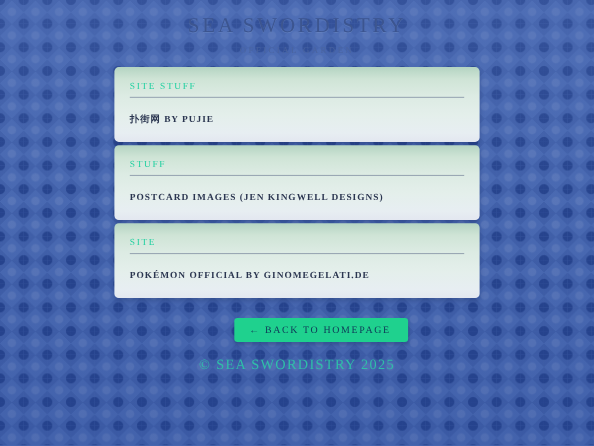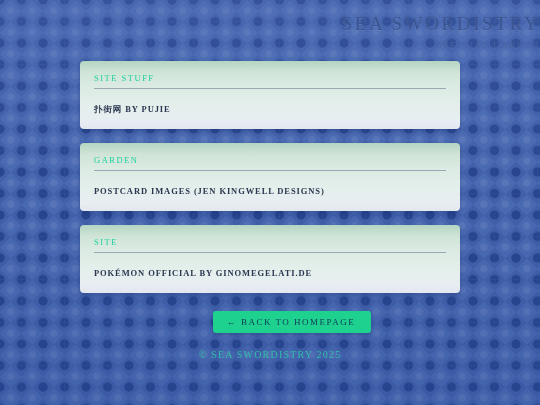--- a/index.html
+++ b/index.html
@@ -54,21 +54,21 @@
   
   #page {
     position: relative;
     z-index: 5;
     width: 540px;
     height: 405px;
     box-sizing: border-box;
   }
 
   #masthead {
-    text-align: right;
+    text-align: center;
     padding-top: 13px;
   }
   #site-title {
     margin: 0;
     font-size: 19px;
     letter-spacing: 2.6px;
     font-weight: normal;
     color: #3c5590;
     text-shadow: 0 1px 0 rgba(120,150,200,0.35);
   }
@@ -76,22 +76,22 @@
     margin: 6px 0 0 0;
     font-size: 8px;
     letter-spacing: 2.2px;
     color: #4a649f;
   }
 
   #cards {
     margin-top: 11px;
   }
   .card {
-    width: 380px;
-    margin: 0 auto 14px auto;
+    width: 332px;
+    margin: 0 auto 3px auto;
     box-sizing: border-box;
     padding: 12px 14px 13px 14px;
     border-radius: 4px;
     background: linear-gradient(180deg,
         #b4d4c2 0%,
         #cfe4d6 16%,
         #dcebe3 38%,
         #e4efeb 64%,
         #e7eef2 88%,
         #e3e7f0 100%);
@@ -139,21 +139,21 @@
     letter-spacing: 1.5px;
     cursor: pointer;
     box-shadow: 0 2px 3px rgba(20,40,90,0.3);
   }
 
   #site-footer {
     text-align: center;
     margin-top: 11px;
   }
   #footer-text {
-    font-size: 10px;
+    font-size: 13px;
     letter-spacing: 1.2px;
     color: #2fbfa8;
   }
 </style>
 </head>
 <body>
 
 <div id="bg-pattern"></div>
 <div id="bg-stars"></div>
 <div id="bg-sheen"></div>
@@ -170,21 +170,21 @@
     <section class="card">
       <h2 class="card-heading">SITE STUFF</h2>
       <ul class="card-list">
         <li>
           <a class="card-link" href="#">扑街网 BY PUJIE</a>
         </li>
       </ul>
     </section>
 
     <section class="card">
-      <h2 class="card-heading">GARDEN</h2>
+      <h2 class="card-heading">STUFF</h2>
       <ul class="card-list">
         <li>
           <a class="card-link" href="#">POSTCARD IMAGES (JEN KINGWELL DESIGNS)</a>
         </li>
       </ul>
     </section>
 
     <section class="card">
       <h2 class="card-heading">SITE</h2>
       <ul class="card-list">

